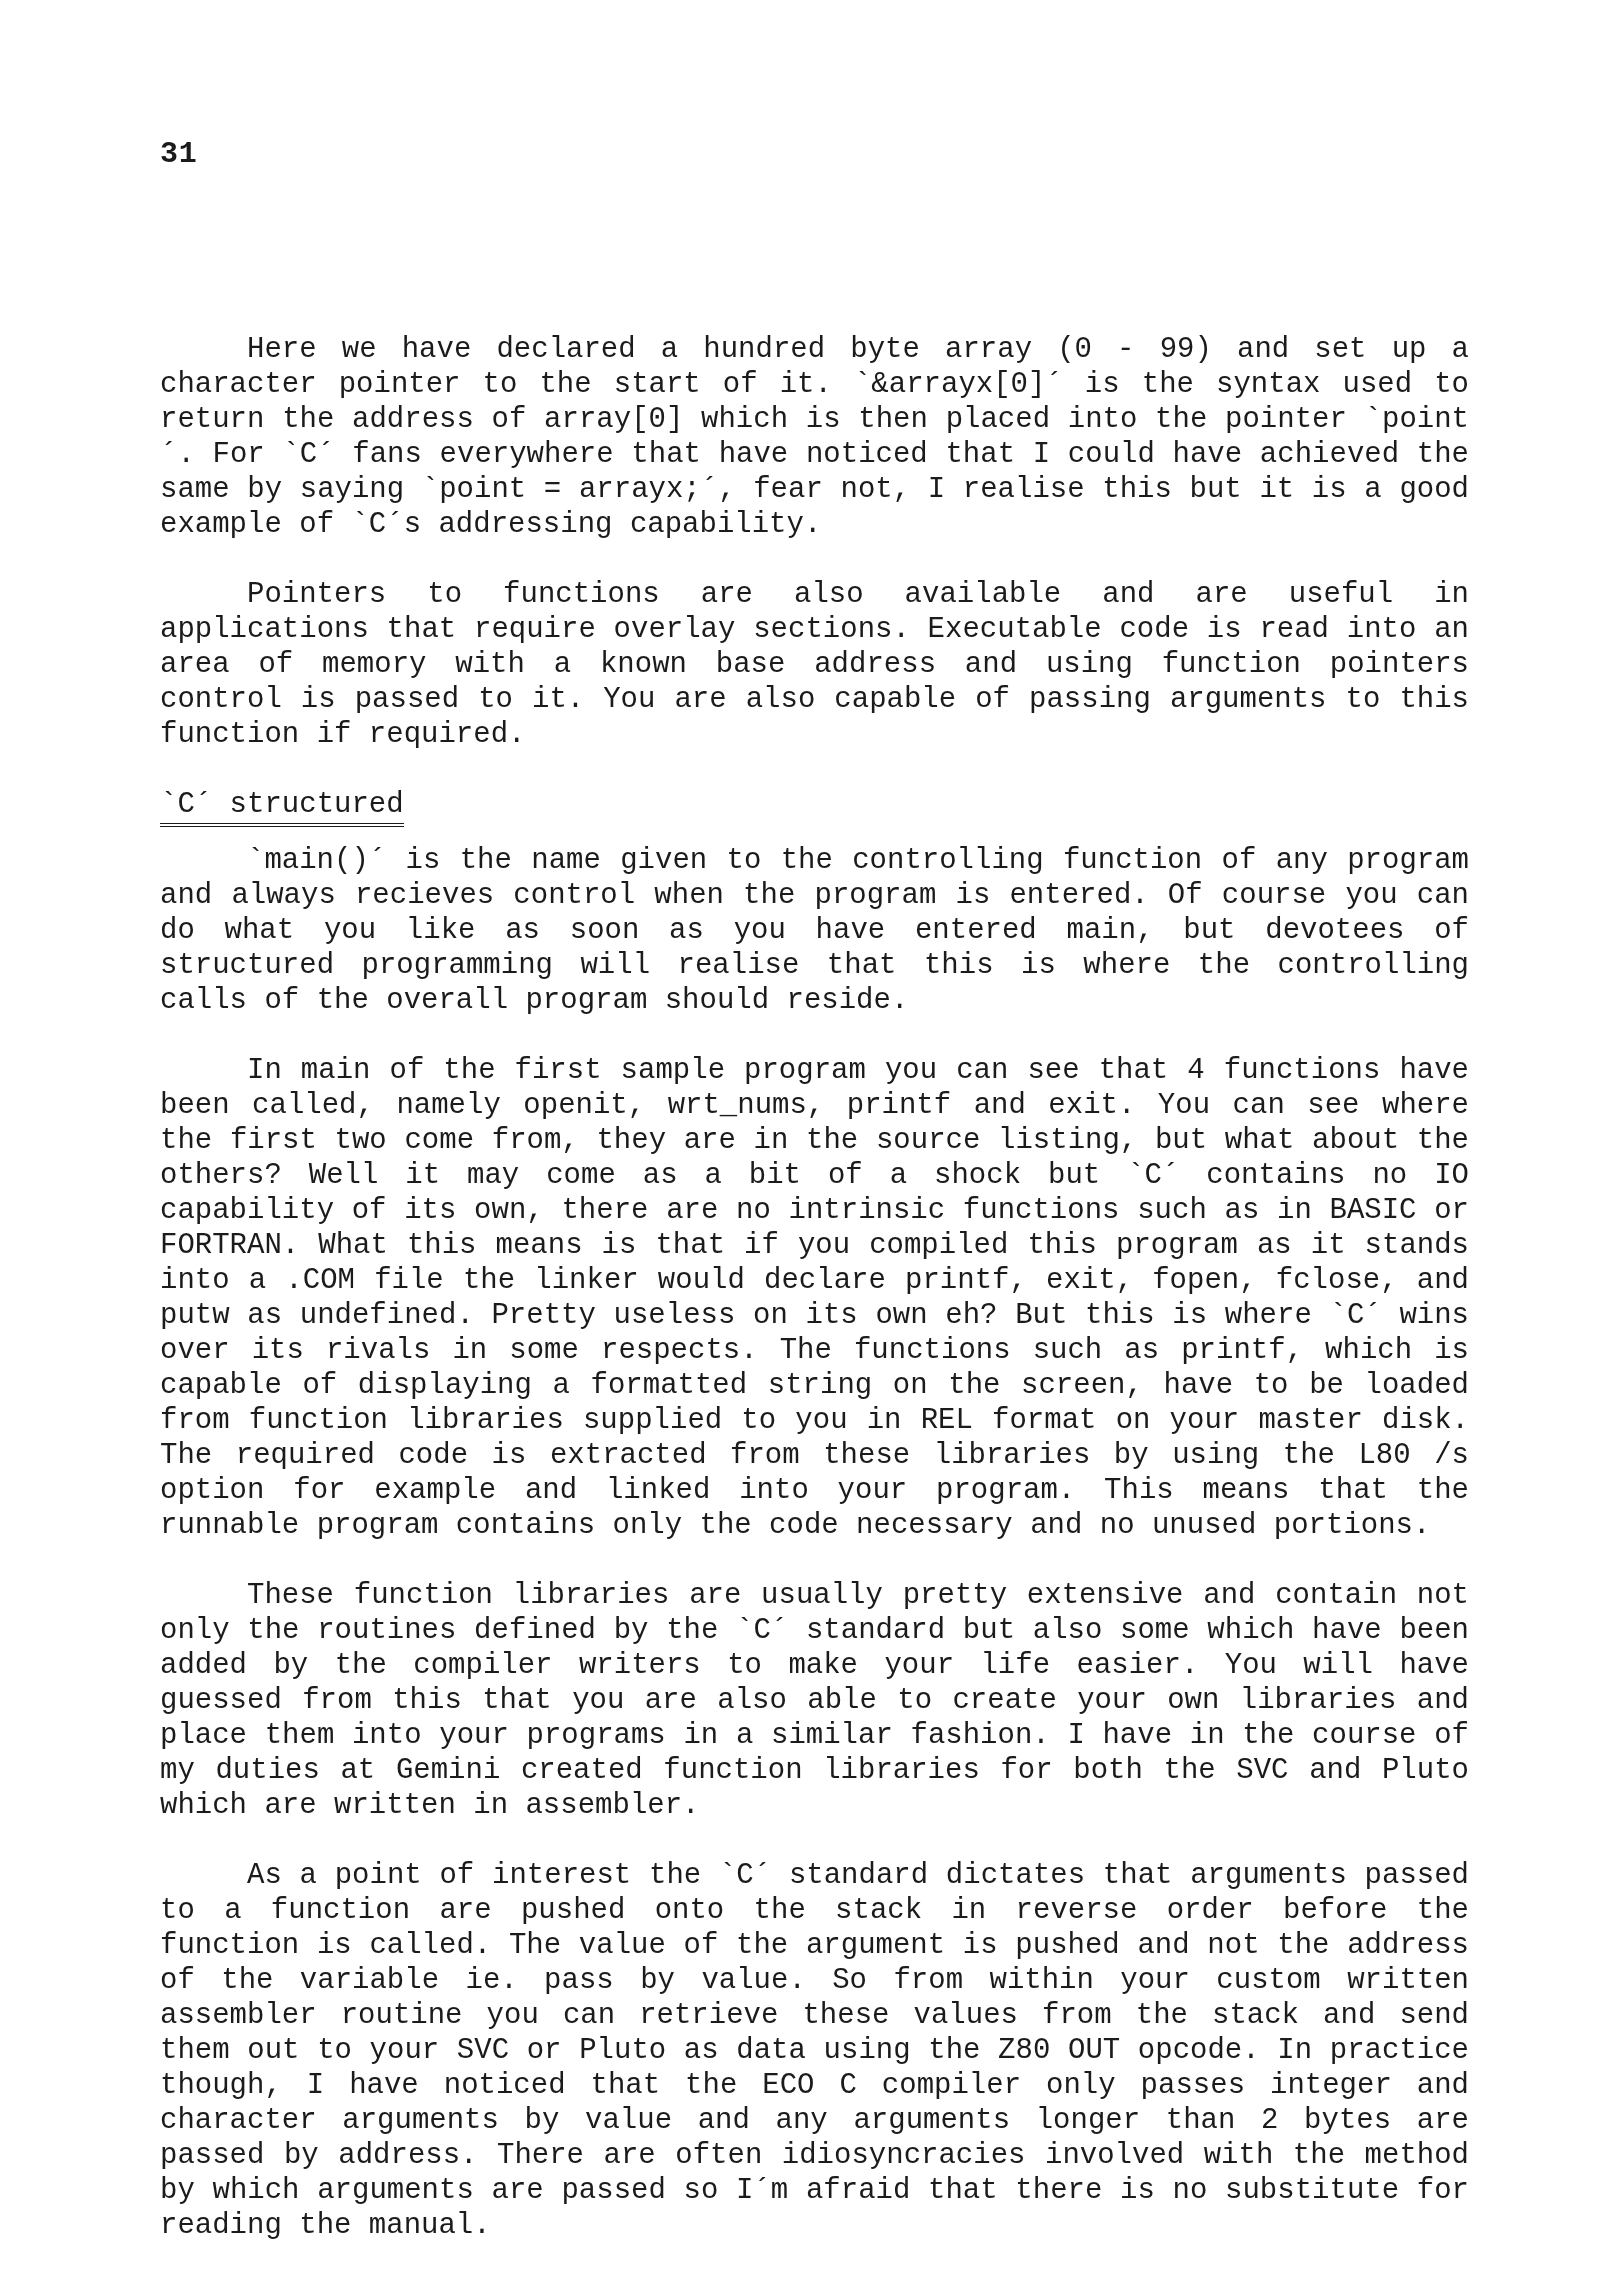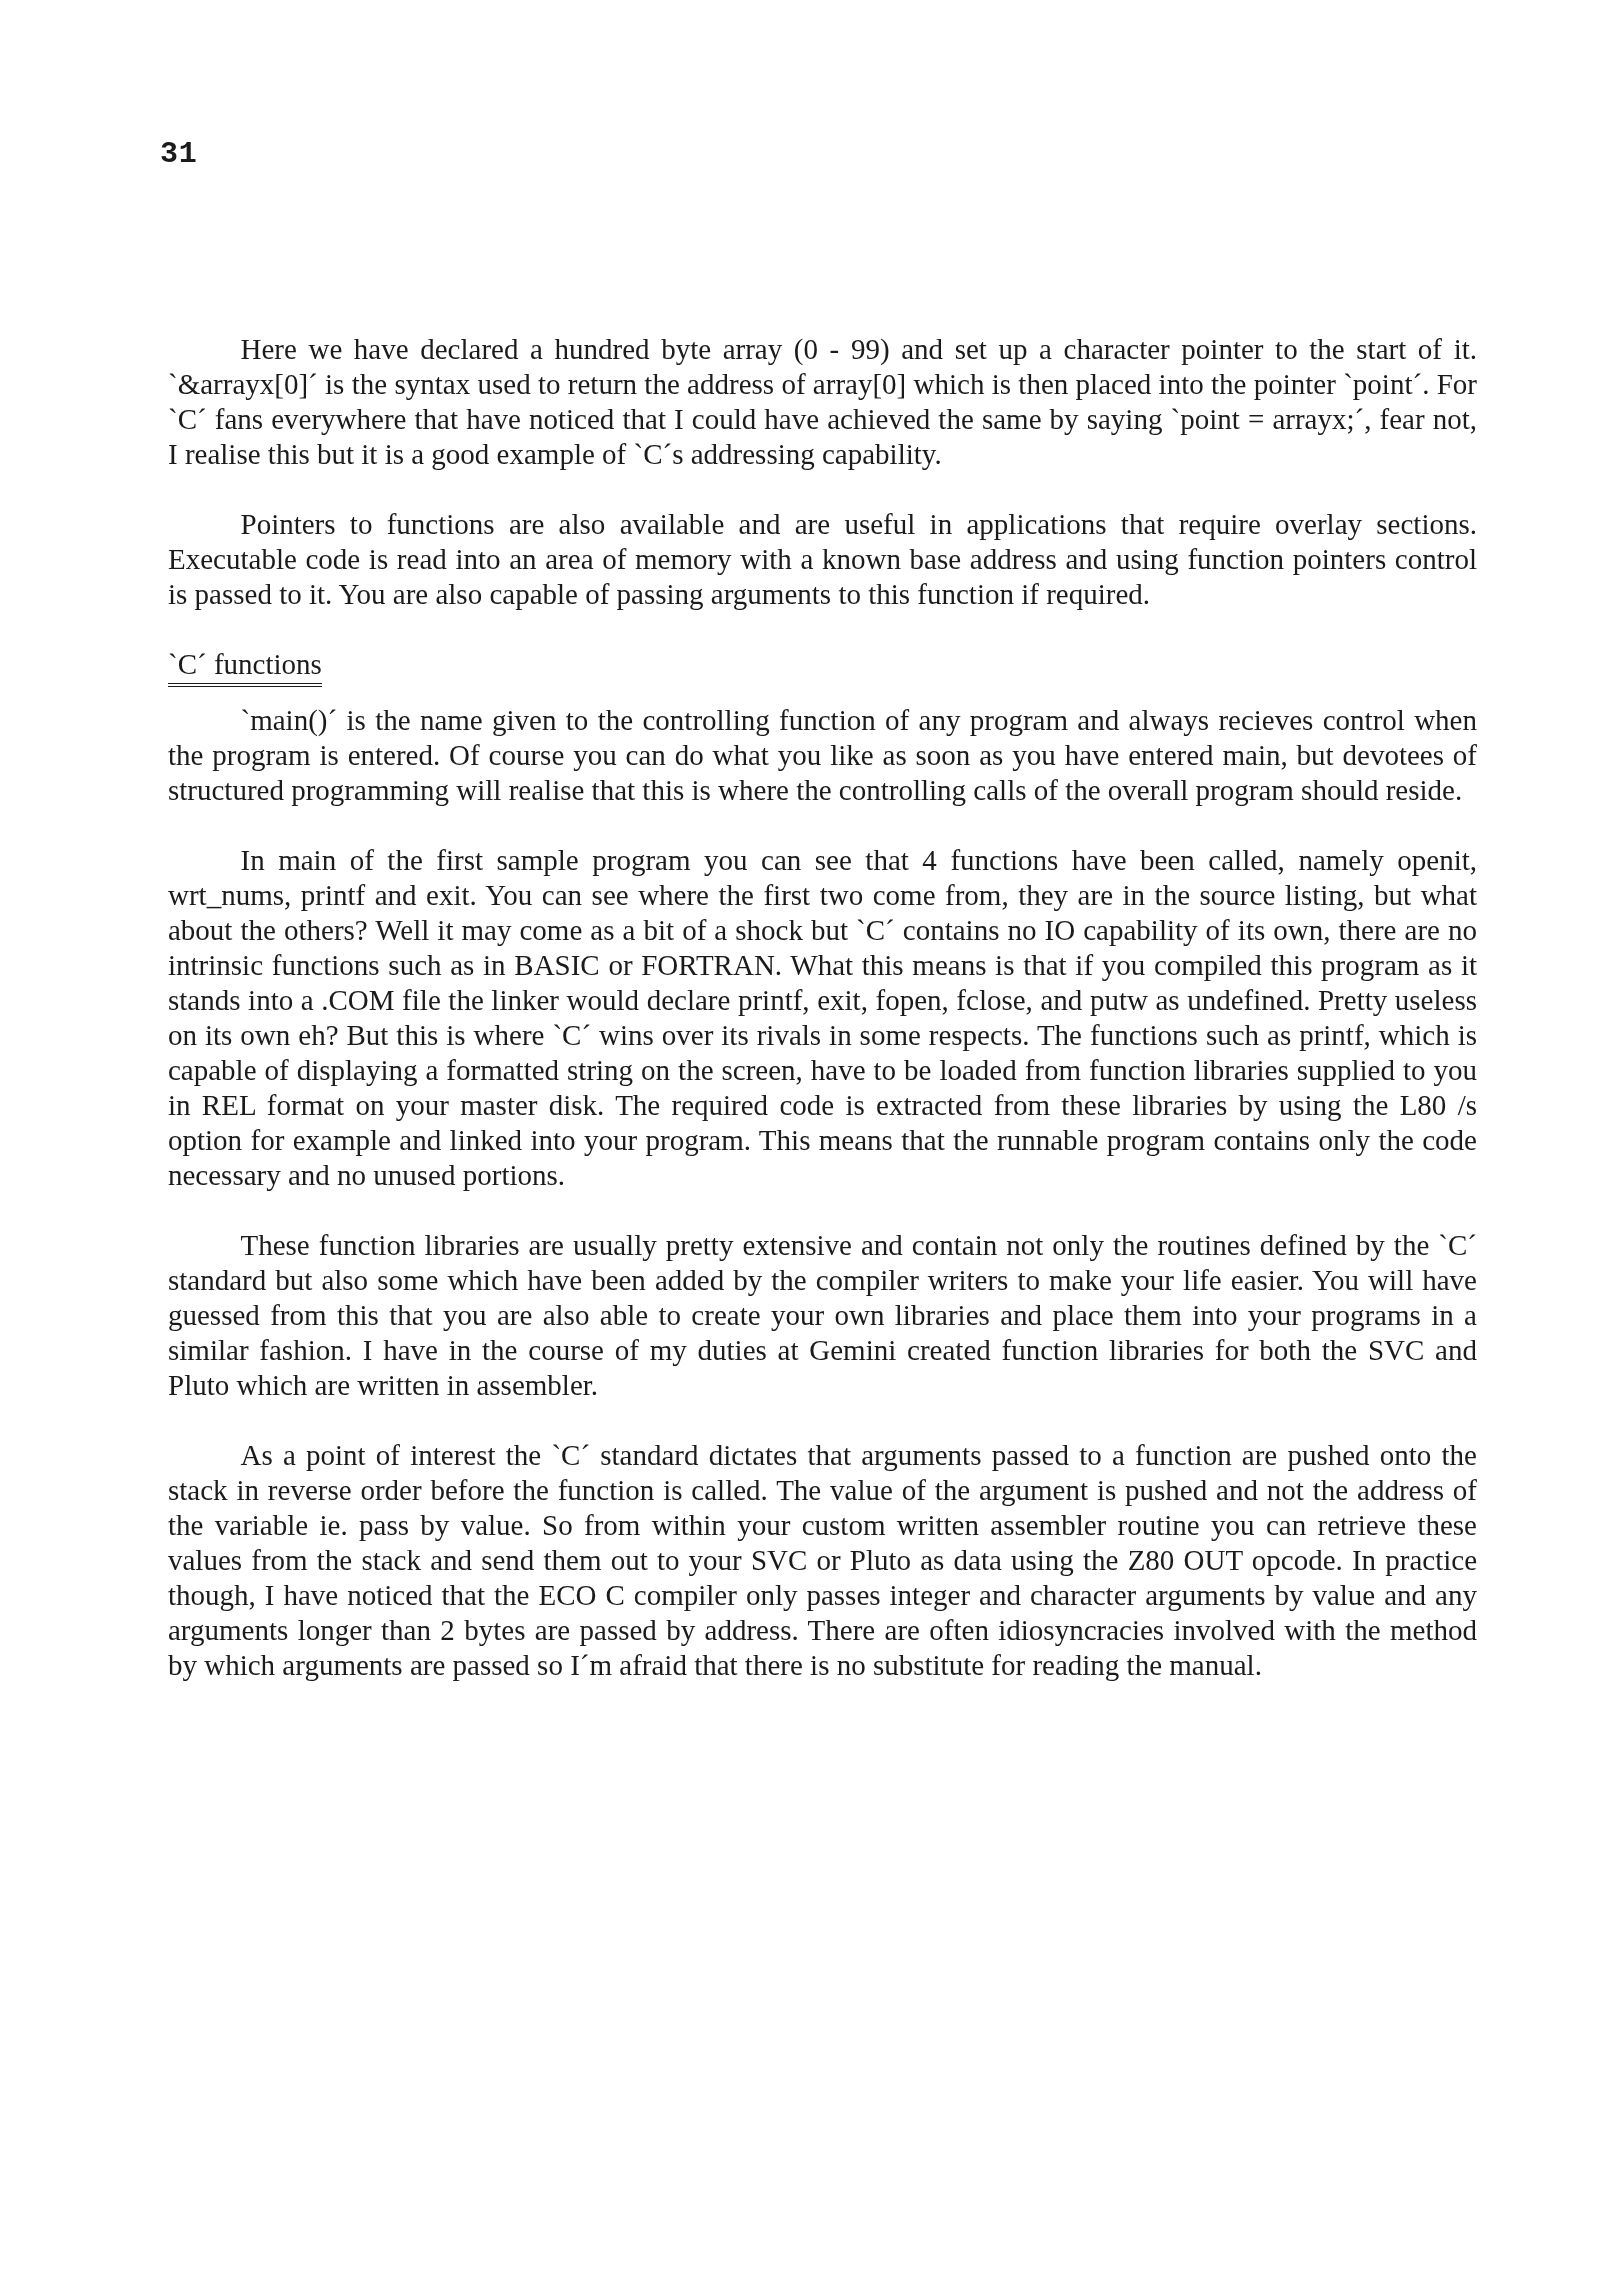--- a/index.html
+++ b/index.html
@@ -24,26 +24,25 @@
     width: 1309px;
     text-align: left;
     font-size: 30px;
     line-height: 35px;
     font-weight: 700;
     letter-spacing: 0.7px;
   }
   .content {
     position: absolute;
     top: 332px;
-    left: 168px;
+    left: 160px;
     width: 1309px;
     font-size: 29px;
     line-height: 35px;
     text-align: justify;
-    font-family: Liberation Serif, serif;
   }
   .content p {
     margin: 0 0 35px 0;
     text-indent: 5ch;
   }
   .content p.after-heading {
     margin-top: 16px;
   }
   .content p:last-child {
     margin-bottom: 14px;
@@ -67,21 +66,21 @@
 
   <div class="page-number">31</div>
 
   <div class="content">
 
     <p>Here we have declared a hundred byte array (0 - 99) and set up a character pointer to the start of it. `&amp;arrayx[0]´ is the syntax used to return the address of array[0] which is then placed into the pointer `point´. For `C´ fans everywhere that have noticed that I could have achieved the same by saying `point = arrayx;´, fear not, I realise this but it is a good example of `C´s addressing capability.</p>
 
     <p>Pointers to functions are also available and are useful in applications that require overlay sections. Executable code is read into an area of memory with a known base address and using function pointers control is passed to it. You are also capable of passing arguments to this function if required.</p>
 
     <h2 class="heading">
-      <span class="underline">`C´ functions</span>
+      <span class="underline">`C´ structured</span>
     </h2>
 
     <p class="after-heading">`main()´ is the name given to the controlling function of any program and always recieves control when the program is entered. Of course you can do what you like as soon as you have entered main, but devotees of structured programming will realise that this is where the controlling calls of the overall program should reside.</p>
 
     <p>In main of the first sample program you can see that 4 functions have been called, namely openit, wrt_nums, printf and exit. You can see where the first two come from, they are in the source listing, but what about the others? Well it may come as a bit of a shock but `C´ contains no IO capability of its own, there are no intrinsic functions such as in BASIC or FORTRAN. What this means is that if you compiled this program as it stands into a .COM file the linker would declare printf, exit, fopen, fclose, and putw as undefined. Pretty useless on its own eh? But this is where `C´ wins over its rivals in some respects. The functions such as printf, which is capable of displaying a formatted string on the screen, have to be loaded from function libraries supplied to you in REL format on your master disk. The required code is extracted from these libraries by using the L80 /s option for example and linked into your program. This means that the runnable program contains only the code necessary and no unused portions.</p>
 
     <p>These function libraries are usually pretty extensive and contain not only the routines defined by the `C´ standard but also some which have been added by the compiler writers to make your life easier. You will have guessed from this that you are also able to create your own libraries and place them into your programs in a similar fashion. I have in the course of my duties at Gemini created function libraries for both the SVC and Pluto which are written in assembler.</p>
 
     <p>As a point of interest the `C´ standard dictates that arguments passed to a function are pushed onto the stack in reverse order before the function is called. The value of the argument is pushed and not the address of the variable ie. pass by value. So from within your custom written assembler routine you can retrieve these values from the stack and send them out to your SVC or Pluto as data using the Z80 OUT opcode. In practice though, I have noticed that the ECO C compiler only passes integer and character arguments by value and any arguments longer than 2 bytes are passed by address. There are often idiosyncracies involved with the method by which arguments are passed so I´m afraid that there is no substitute for reading the manual.</p>
 

